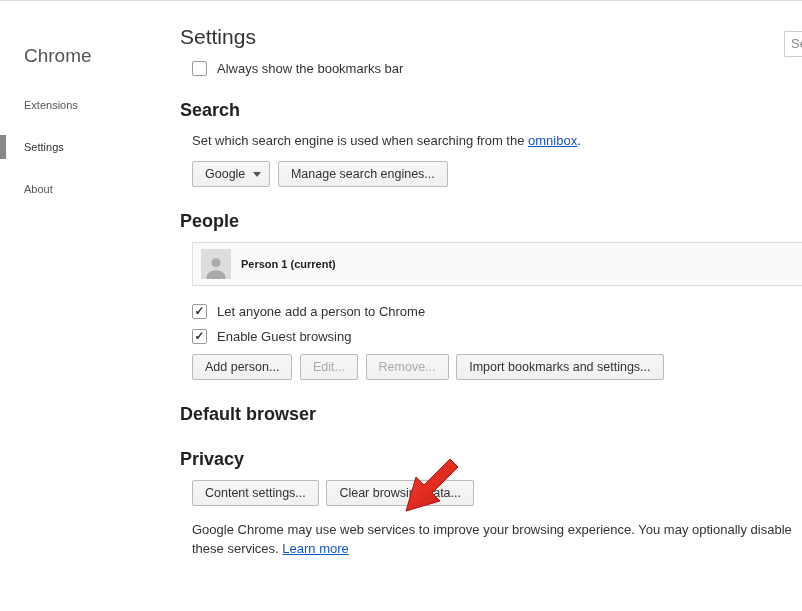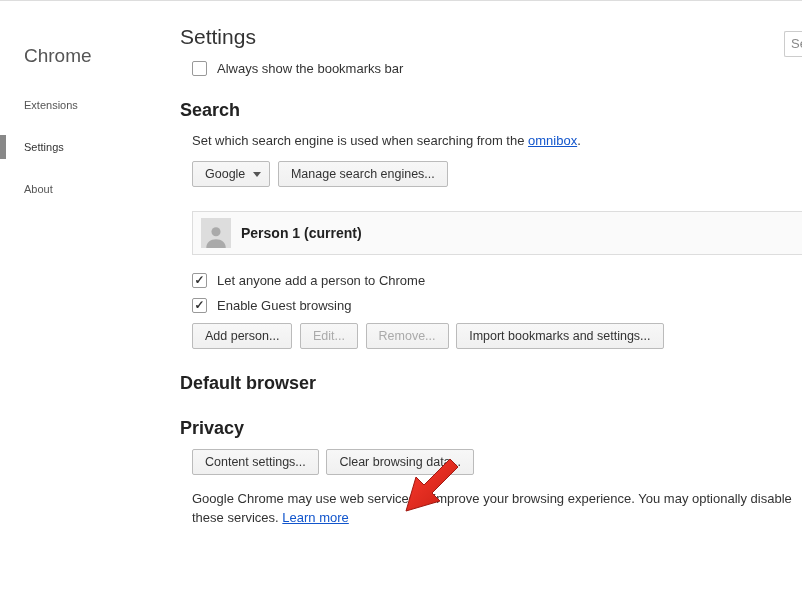--- a/index.html
+++ b/index.html
@@ -154,21 +154,21 @@
     width: 30px;
     height: 30px;
     background: #ddd;
     margin-right: 10px;
     display: flex;
     align-items: flex-end;
     justify-content: center;
     overflow: hidden;
   }
   .avatar svg { width: 26px; height: 26px; }
-  .person-name { font-weight: bold; font-size: 14px; }
+  .person-name { font-weight: bold; font-size: 11px; }
 
   .search-box {
     position: absolute;
     right: 0;
     top: 30px;
     width: 18px;
     height: 26px;
     border: 1px solid #ccc;
     border-right: none;
     border-radius: 2px 0 0 2px;
@@ -229,20 +229,21 @@
         <span class="btn btn-select">
           <span>Google</span>
           <span class="caret"></span>
         </span>
         <span class="btn">Manage search engines...</span>
       </div>
     </div>
   </div>
 
   <div class="section">
+    <h2>People</h2>
     <div class="section-body">
       <div class="person-row">
         <span class="avatar">
           <svg viewBox="0 0 24 24">
               <circle cx="12" cy="9" r="4.2" fill="#aaa"></circle>
               <path d="M3 24c0-5 4-8 9-8s9 3 9 8" fill="#aaa"></path>
             </svg>
         </span>
         <span class="person-name">Person 1 (current)</span>
       </div>

